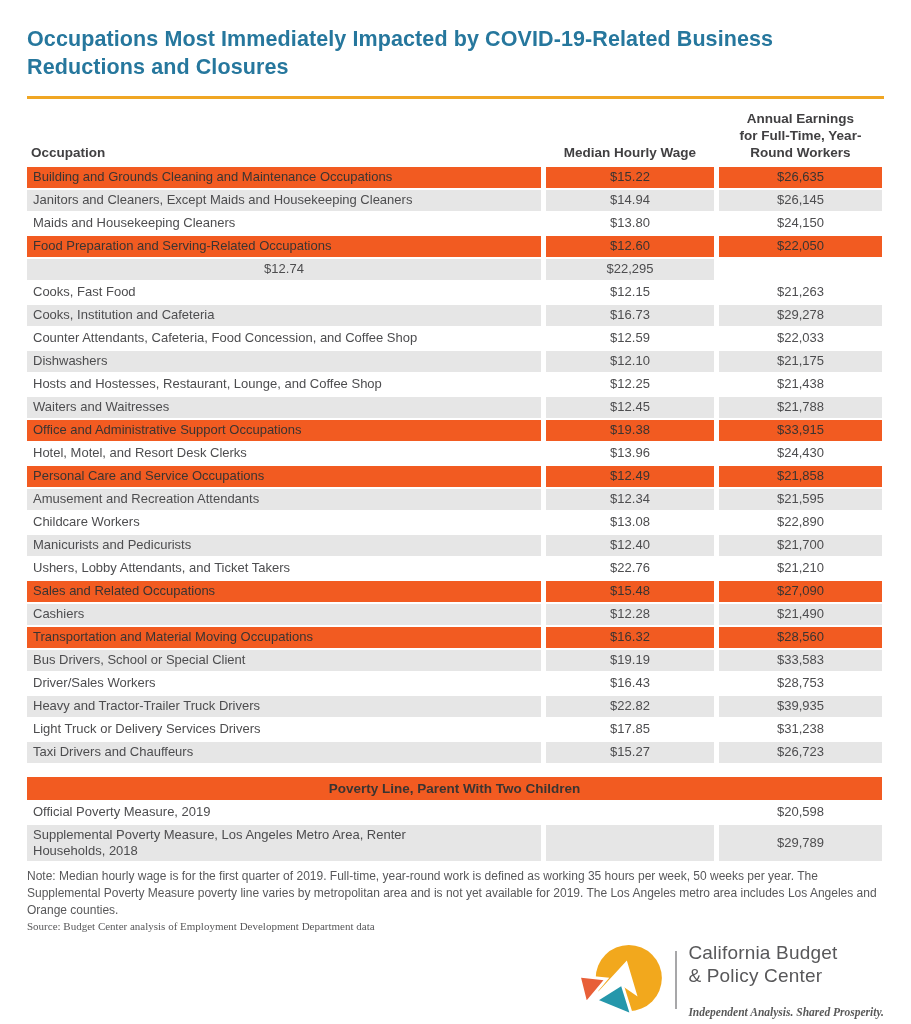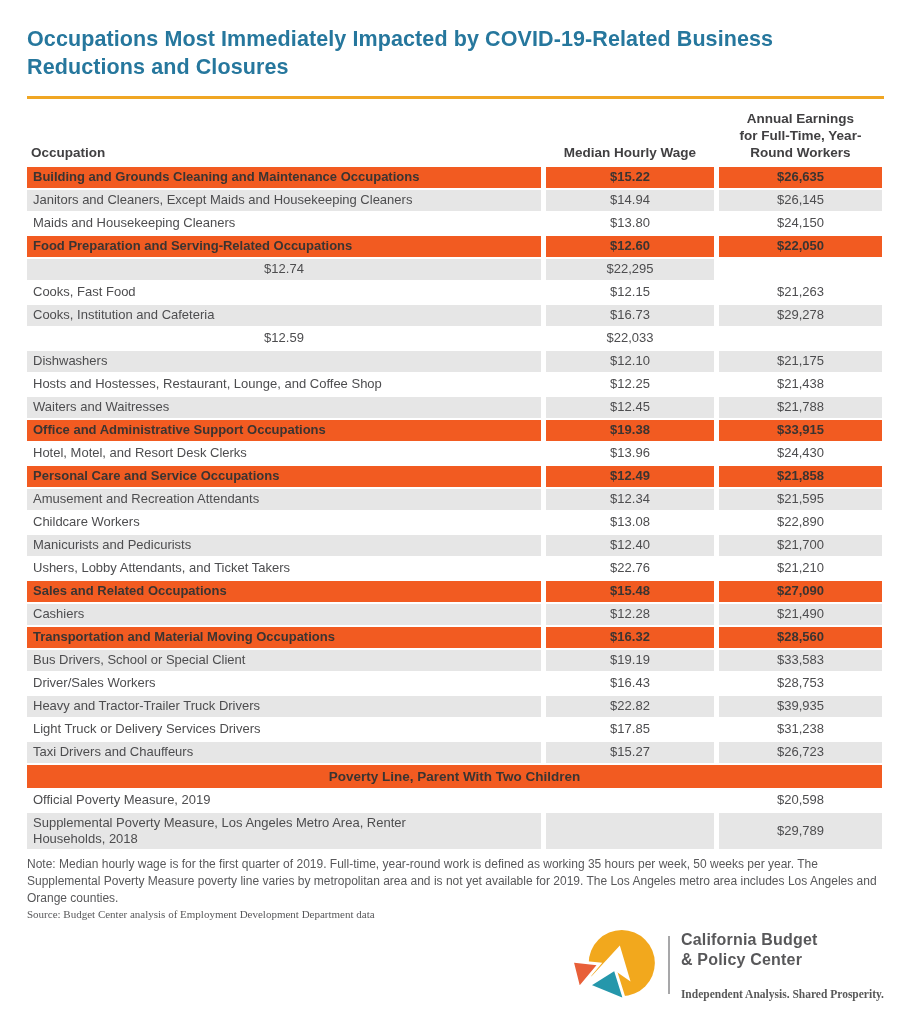--- a/index.html
+++ b/index.html
@@ -42,38 +42,38 @@
     font-size:13px; color:#4d4d4f;
     line-height:1.25;
   }
   .occ { padding-left:6px; }
   .row.detail .occ { }
   .row.plain .occ { padding-left:6px; padding-right:60px; padding-top:2px; padding-bottom:2px; }
   .wage, .earn { justify-content:center; text-align:center; }
   .row.gray .cell { background:var(--gray,#e6e6e6); }
   .row.section .cell {
     background:var(--orange,#f25b21);
-    font-weight:700; color:#3b3431;
+    font-weight:400; color:#3b3431;
   }
   .banner-cell {
     grid-column:1 / -1;
     background:var(--orange,#f25b21);
     display:flex; align-items:center; justify-content:center;
     min-height:23px;
-    font-weight:700; color:#3b3431; font-size:13.5px;
+    font-weight:700; color:#3b3431; font-size:13.5px;margin-top:12px;
   }
   .note-block { margin-top:7px; width:857px; font-size:12px; line-height:1.42; color:#58585a; }
   .source-line { font-size:11px; line-height:1.42; color:#58585a;font-family:Liberation Serif, serif; }
   .footer { display:flex; justify-content:flex-end; align-items:center; margin-top:6px; }
   .logo-mark { width:88px; height:72px; flex:0 0 auto; }
   .logo-vbar { width:2px; height:58px; background:#a7a7a9; margin:0 11px 0 10px; }
-  .logo-name { font-size:16px; font-weight:700; color:#58585a; line-height:1.22; letter-spacing:0.2px; }
+  .logo-name { font-size:19px; font-weight:400; color:#58585a; line-height:1.22; letter-spacing:0.2px; }
   .logo-tagline {
     font-family:"Liberation Serif", serif;
-    font-weight:700;
+    font-style:italic; font-weight:700;
     font-size:11.5px; color:#595959; margin-top:19px;
   }
 </style>
 </head>
 <body>
 
 <h1 class="page-title">Occupations Most Immediately Impacted by COVID-19-Related Business Reductions and Closures</h1>
 
 <div class="gold-rule"></div>
 
@@ -116,20 +116,21 @@
         <div class="cell occ">Cooks, Fast Food</div>
         <div class="cell wage">$12.15</div>
         <div class="cell earn">$21,263</div>
       </div>
       <div class="grid-row row detail gray">
         <div class="cell occ">Cooks, Institution and Cafeteria</div>
         <div class="cell wage">$16.73</div>
         <div class="cell earn">$29,278</div>
       </div>
       <div class="grid-row row detail">
+        <div class="cell occ">Counter Attendants, Cafeteria, Food Concession, and Coffee Shop</div>
         <div class="cell wage">$12.59</div>
         <div class="cell earn">$22,033</div>
       </div>
       <div class="grid-row row detail gray">
         <div class="cell occ">Dishwashers</div>
         <div class="cell wage">$12.10</div>
         <div class="cell earn">$21,175</div>
       </div>
       <div class="grid-row row detail">
         <div class="cell occ">Hosts and Hostesses, Restaurant, Lounge, and Coffee Shop</div>

